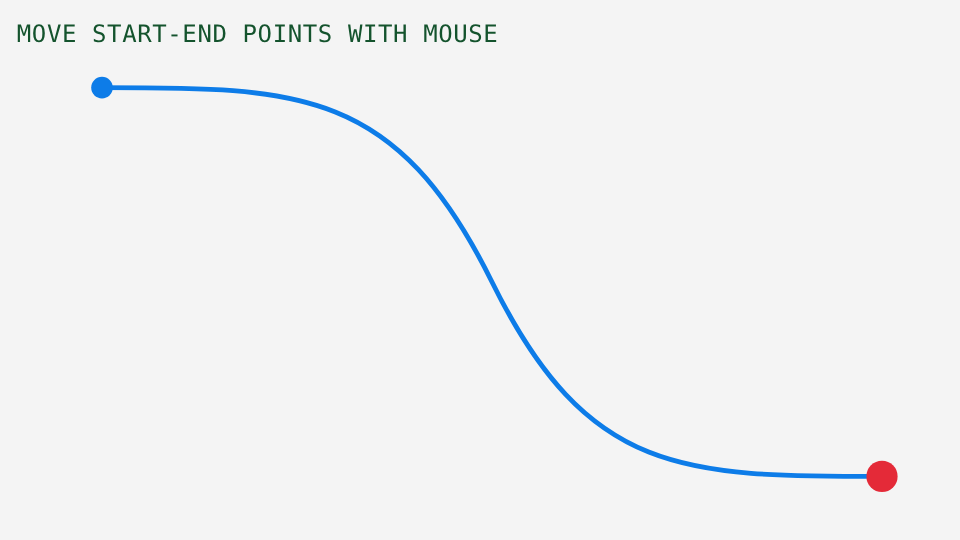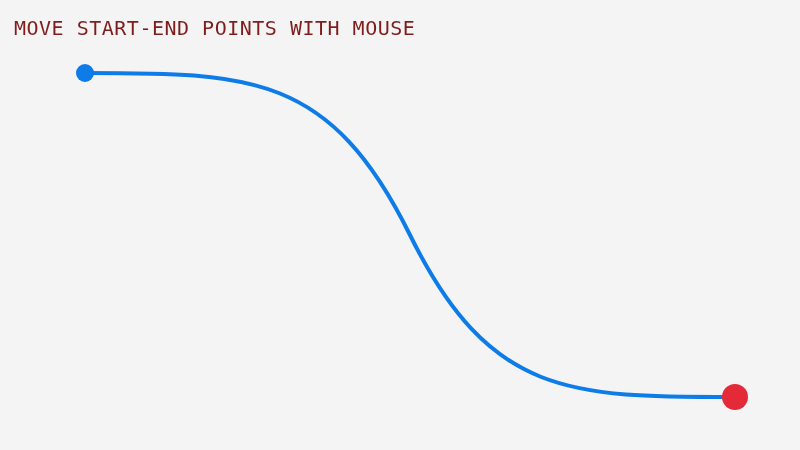--- a/index.html
+++ b/index.html
@@ -50,21 +50,21 @@
   }
   .handle {
     cursor: pointer;
   }
 </style>
 </head>
 <body style="background: rgb(244, 244, 244);">
 
 <div id="app" style="width: 800px; height: 450px; background: rgb(244, 244, 244);">
 
-  <h1 id="title" style="color: #7f1d1d; text-align: center;">MOVE START-END POINTS WITH MOUSE</h1>
+  <h1 id="title" style="color: #14532d; text-align: center;">MOVE START-END POINTS WITH MOUSE</h1>
 
   <svg id="stage" viewBox="0 0 800 450" width="800" height="450" xmlns="http://www.w3.org/2000/svg">
 
     <path id="curve-path" d="M 85 73 C 250 73 330 73 410 235 C 490 397 570 397 735 397" stroke="#0d7ce8" stroke-width="4"></path>
 
     <circle id="handle-start" class="handle" cx="85" cy="73" r="9" fill="#0d7ce8"></circle>
 
     <circle id="handle-end" class="handle" cx="735" cy="397" r="13" fill="#e42a38"></circle>
   </svg>
 

